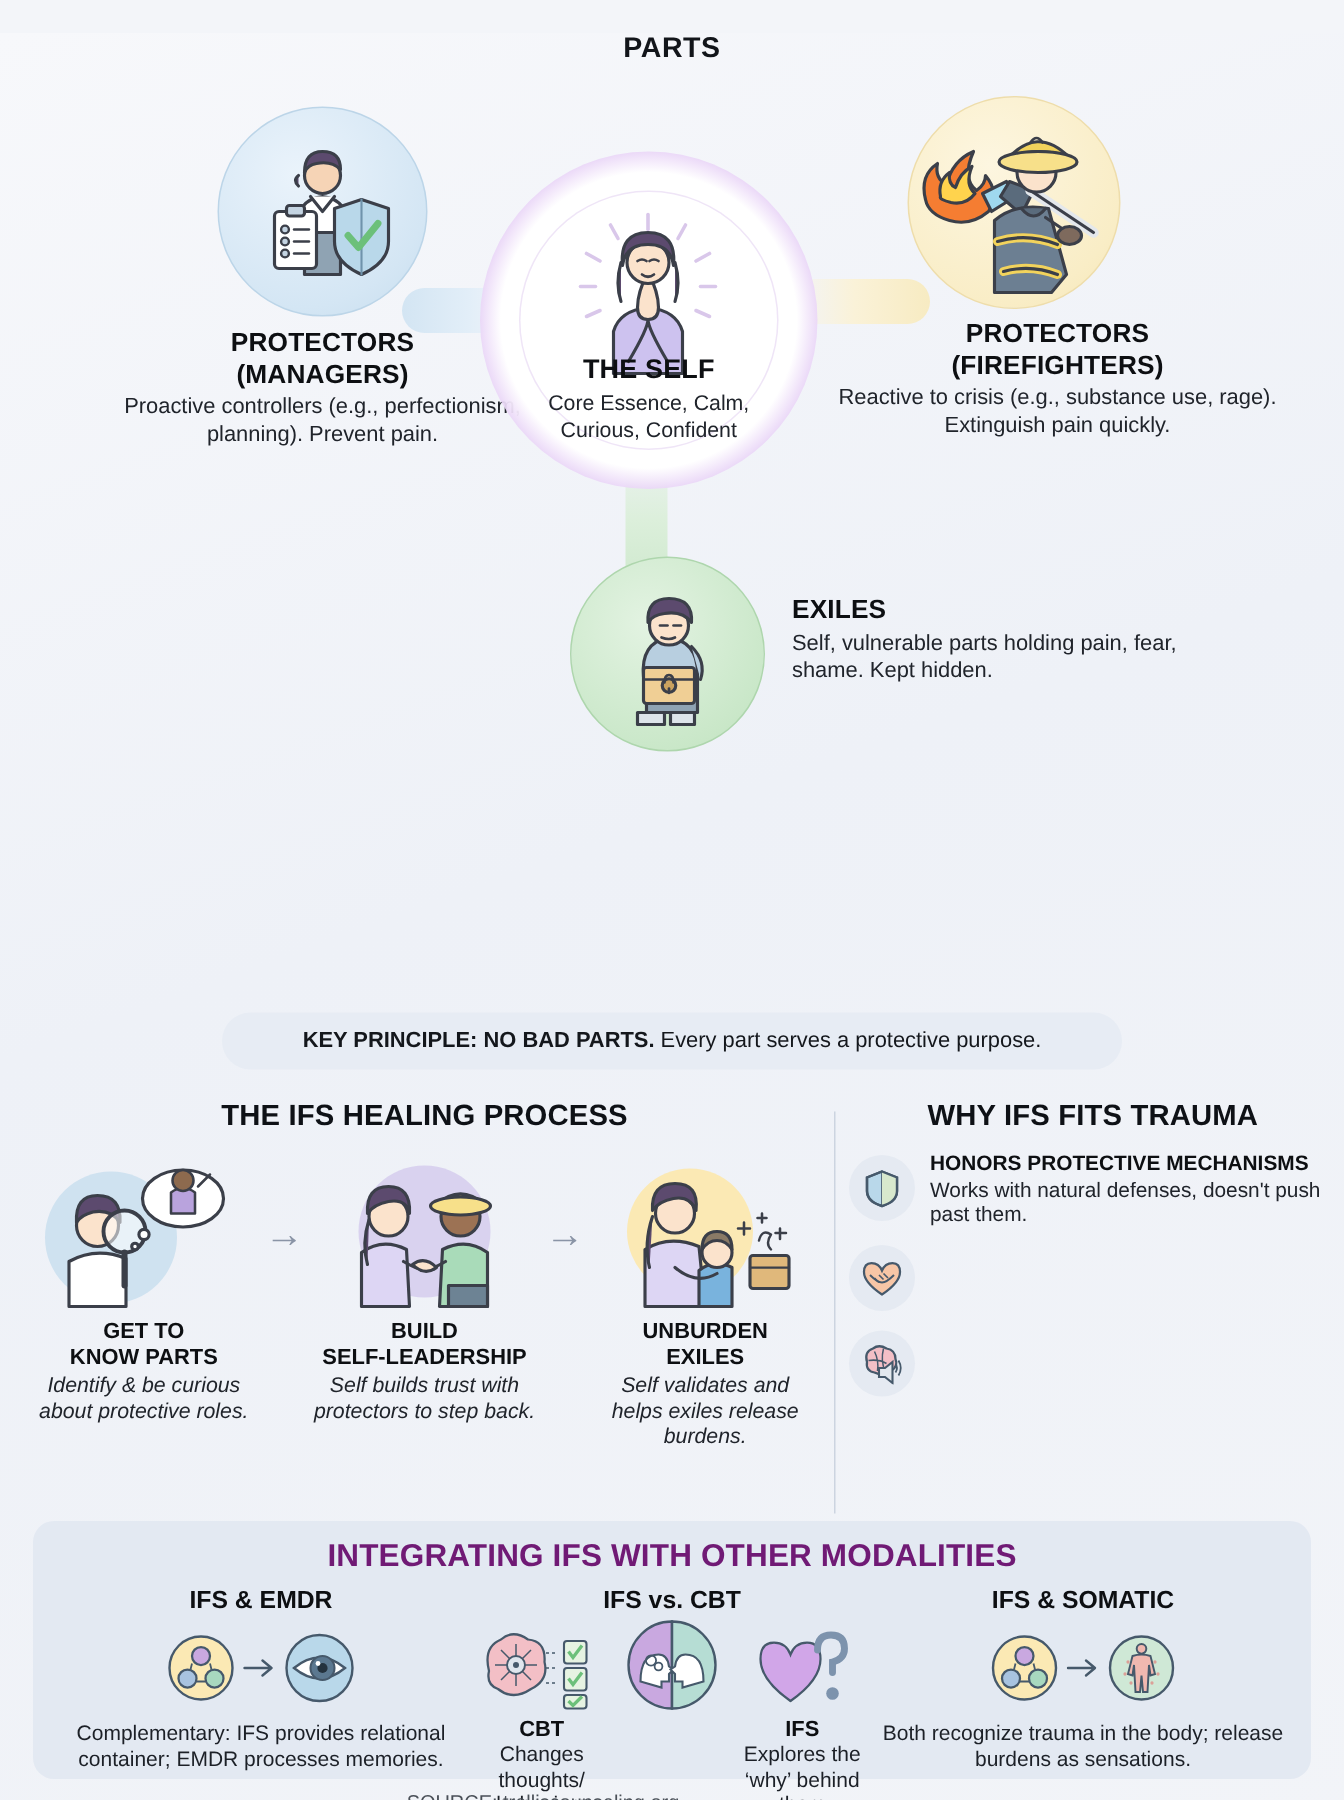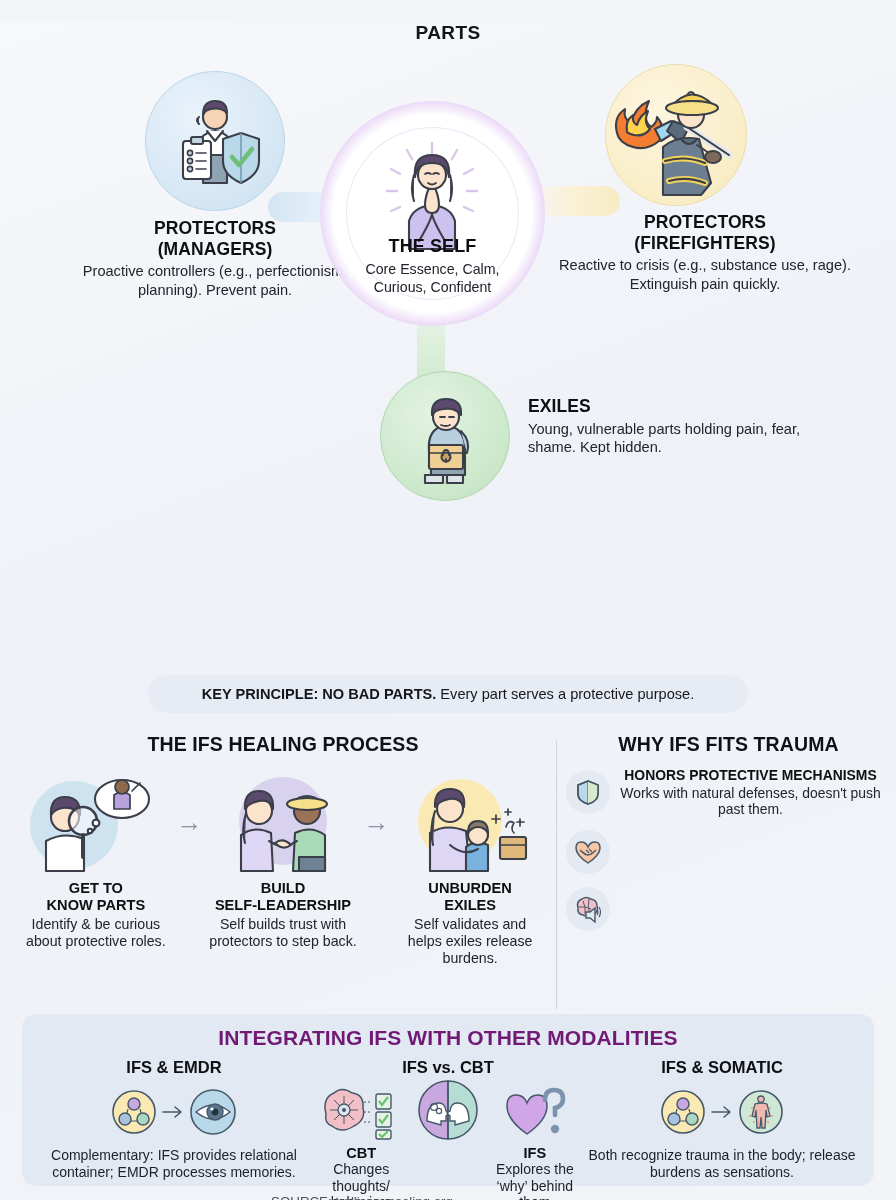--- a/index.html
+++ b/index.html
@@ -83,27 +83,27 @@
   .vdiv { position:absolute; left:556px; top:8px; width:1px; height:268px; background:#ccd4e0; }
 
   .col-head { text-align:center; font-size:19.5px; font-weight:700; letter-spacing:.1px; color:#0e1116; }
 
   .process { position:absolute; left:18px; top:0; width:530px; }
   .steps { display:flex; align-items:flex-start; justify-content:space-between;
     margin-top:12px; padding:0 4px; }
   .step { width:150px; text-align:center; }
   .step-art { height:108px; display:flex; align-items:center; justify-content:center; }
   .step-hd { font-size:14.6px; font-weight:700; line-height:1.16; margin-top:4px; color:#0d0f12; }
-  .step-bd { font-size:14.2px; line-height:1.22; margin-top:2px; color:#20242b; }
+  .step-bd { font-size:14.2px; line-height:1.22; margin-top:2px; color:#20242b;font-style:italic; }
   .arrow { width:40px; height:108px; display:flex; align-items:center; justify-content:center;
     color:#8a94a6; font-size:26px; }
 
   .why { position:absolute; left:566px; top:0; width:325px; }
   .why-list { margin-top:12px; }
-  .why-item { display:flex; gap:0; margin-bottom:11px; align-items:flex-start;text-align:center; }
+  .why-item { display:flex; gap:10px; margin-bottom:11px; align-items:flex-start; }
   .why-ic { flex:0 0 auto; width:44px; height:44px; border-radius:50%;
     background:#e5eaf2; display:flex; align-items:center; justify-content:center; margin-top:2px; }
   .why-tx { flex:1 1 auto; }
   .why-hd { font-size:13.9px; font-weight:700; line-height:1.13; color:#0d0f12; }
   .why-bd { font-size:13.9px; line-height:1.17; color:#20242b; margin-top:1px; }
 
   
   .panel { position:absolute; left:22px; top:992px; width:852px; height:172px;
     background:#e3e9f2; border-radius:14px; padding:12px 10px 10px; }
   .panel-head { text-align:center; font-size:21px; font-weight:700; color:#701a75; letter-spacing:.1px; }
@@ -253,21 +253,21 @@
           <rect x="34" y="58" width="34" height="24" rx="2" fill="#f0cf95"></rect>
           <path d="M34 66 h34" stroke-width="1.6"></path>
           <circle cx="51" cy="70" r="4.5" fill="#caa25f"></circle>
           <path d="M48 68 q0 -5 3 -5 q3 0 3 5" stroke-width="1.8"></path>
           <path d="M51 72 v3" stroke-width="1.8"></path>
         </g>
       </svg>
     </div>
     <div class="lbl lbl-exile">
       <div class="hd">EXILES</div>
-      <div class="bd">Young, vulnerable parts holding pain, fear, shame. Kept hidden.</div>
+      <div class="bd">Self, vulnerable parts holding pain, fear, shame. Kept hidden.</div>
     </div>
   </div>
 
   <div class="key">
     <b>KEY PRINCIPLE: NO BAD PARTS.</b>
     <span>Every part serves a protective purpose.</span>
   </div>
 
   <div class="mid">
     <div class="vdiv"></div>

